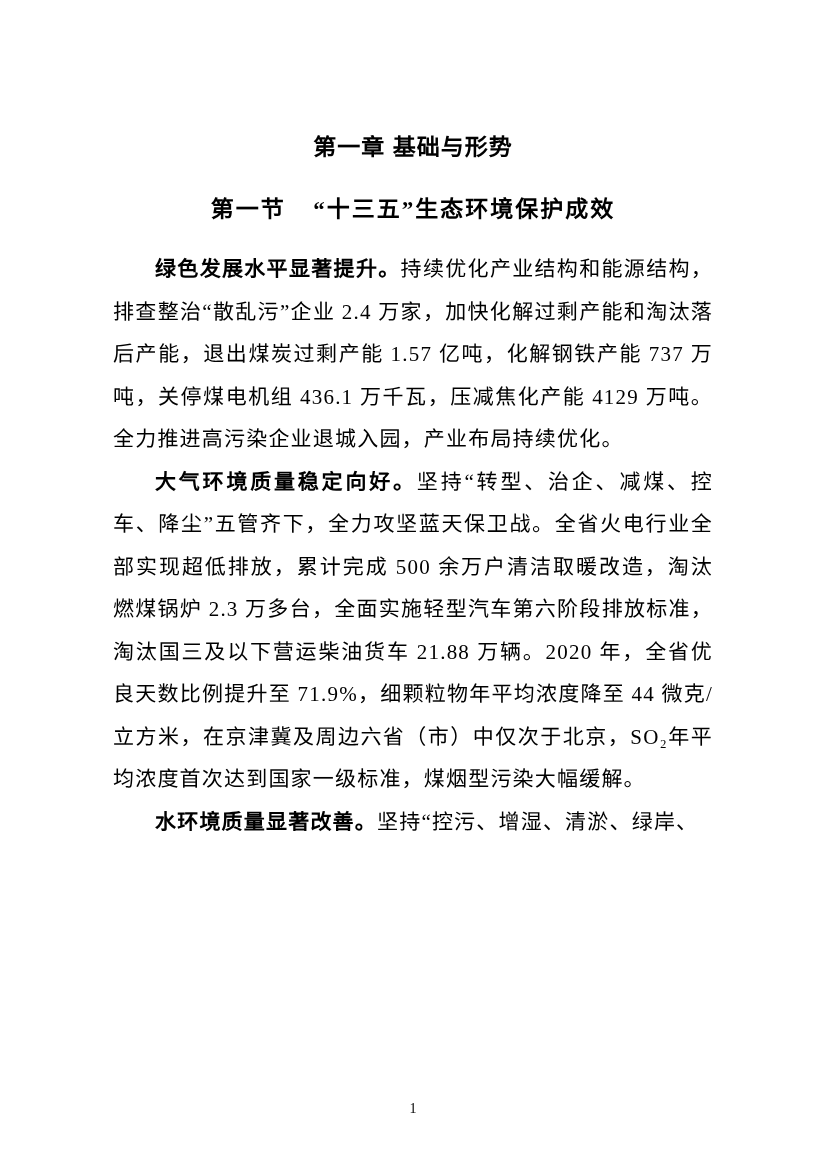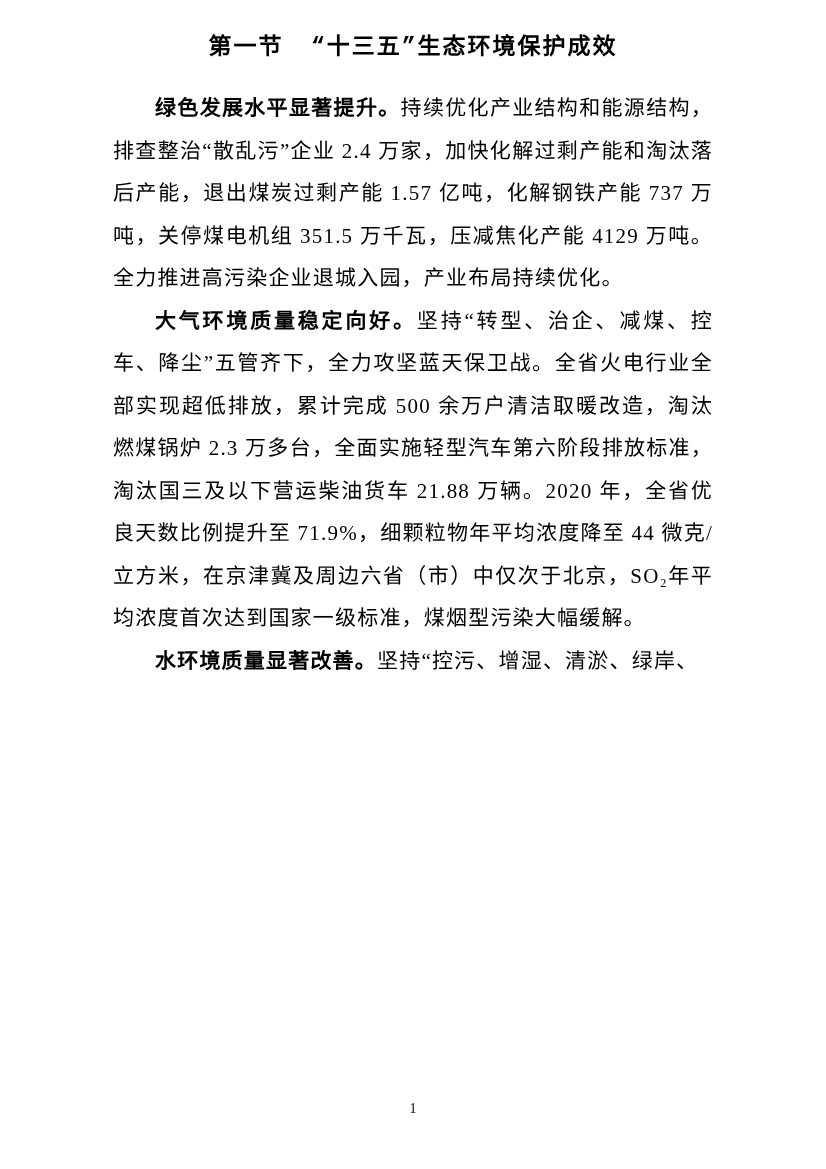--- a/index.html
+++ b/index.html
@@ -25,21 +25,21 @@
     text-align: center;
     font-family: "Liberation Sans", "DejaVu Sans", sans-serif;
     font-size: 23px;
     line-height: 27px;
     font-weight: 700;
     letter-spacing: 1px;
   }
   .section-title {
     margin: 35px 0 0 0;
     text-align: center;
-    font-family: Liberation Mono, monospace;
+    font-family: Liberation Serif, serif;
     font-size: 23px;
     line-height: 27px;
     font-weight: 700;
     letter-spacing: 2px;
   }
   .section-title .section-number {
     margin-right: 1.2em;
   }
   .body-text {
     margin-top: 25px;
@@ -66,29 +66,30 @@
     line-height: 16px;
     font-family: "Liberation Serif", "DejaVu Serif", serif;
   }
 </style>
 </head>
 <body>
 
 <div class="page">
   <div class="content">
 
+    <h1 class="chapter-title">第一章 基础与形势</h1>
 
     <h2 class="section-title">
       <span class="section-number">第一节</span><span>“十三五”生态环境保护成效</span>
     </h2>
 
     <div class="body-text">
 
 
-      <p><span class="para-lead">绿色发展水平显著提升。</span><span>持续优化产业结构和能源结构，排查整治“散乱污”企业 2.4 万家，加快化解过剩产能和淘汰落后产能，退出煤炭过剩产能 1.57 亿吨，化解钢铁产能 737 万吨，关停煤电机组 351.5 万千瓦，压减焦化产能 4129 万吨。全力推进高污染企业退城入园，产业布局持续优化。</span></p>
+      <p><span class="para-lead">绿色发展水平显著提升。</span><span>持续优化产业结构和能源结构，排查整治“散乱污”企业 2.4 万家，加快化解过剩产能和淘汰落后产能，退出煤炭过剩产能 1.57 亿吨，化解钢铁产能 737 万吨，关停煤电机组 436.1 万千瓦，压减焦化产能 4129 万吨。全力推进高污染企业退城入园，产业布局持续优化。</span></p>
 
       <p><span class="para-lead">大气环境质量稳定向好。</span><span>坚持“转型、治企、减煤、控车、降尘”五管齐下，全力攻坚蓝天保卫战。全省火电行业全部实现超低排放，累计完成 500 余万户清洁取暖改造，淘汰燃煤锅炉 2.3 万多台，全面实施轻型汽车第六阶段排放标准，淘汰国三及以下营运柴油货车 21.88 万辆。2020 年，全省优良天数比例提升至 71.9%，细颗粒物年平均浓度降至 44 微克/立方米，在京津冀及周边六省（市）中仅次于北京，SO₂年平均浓度首次达到国家一级标准，煤烟型污染大幅缓解。</span></p>
 
       <p><span class="para-lead">水环境质量显著改善。</span><span>坚持“控污、增湿、清淤、绿岸、</span></p>
 
     </div>
   </div>
 
   <div class="page-number">1</div>
 </div>

